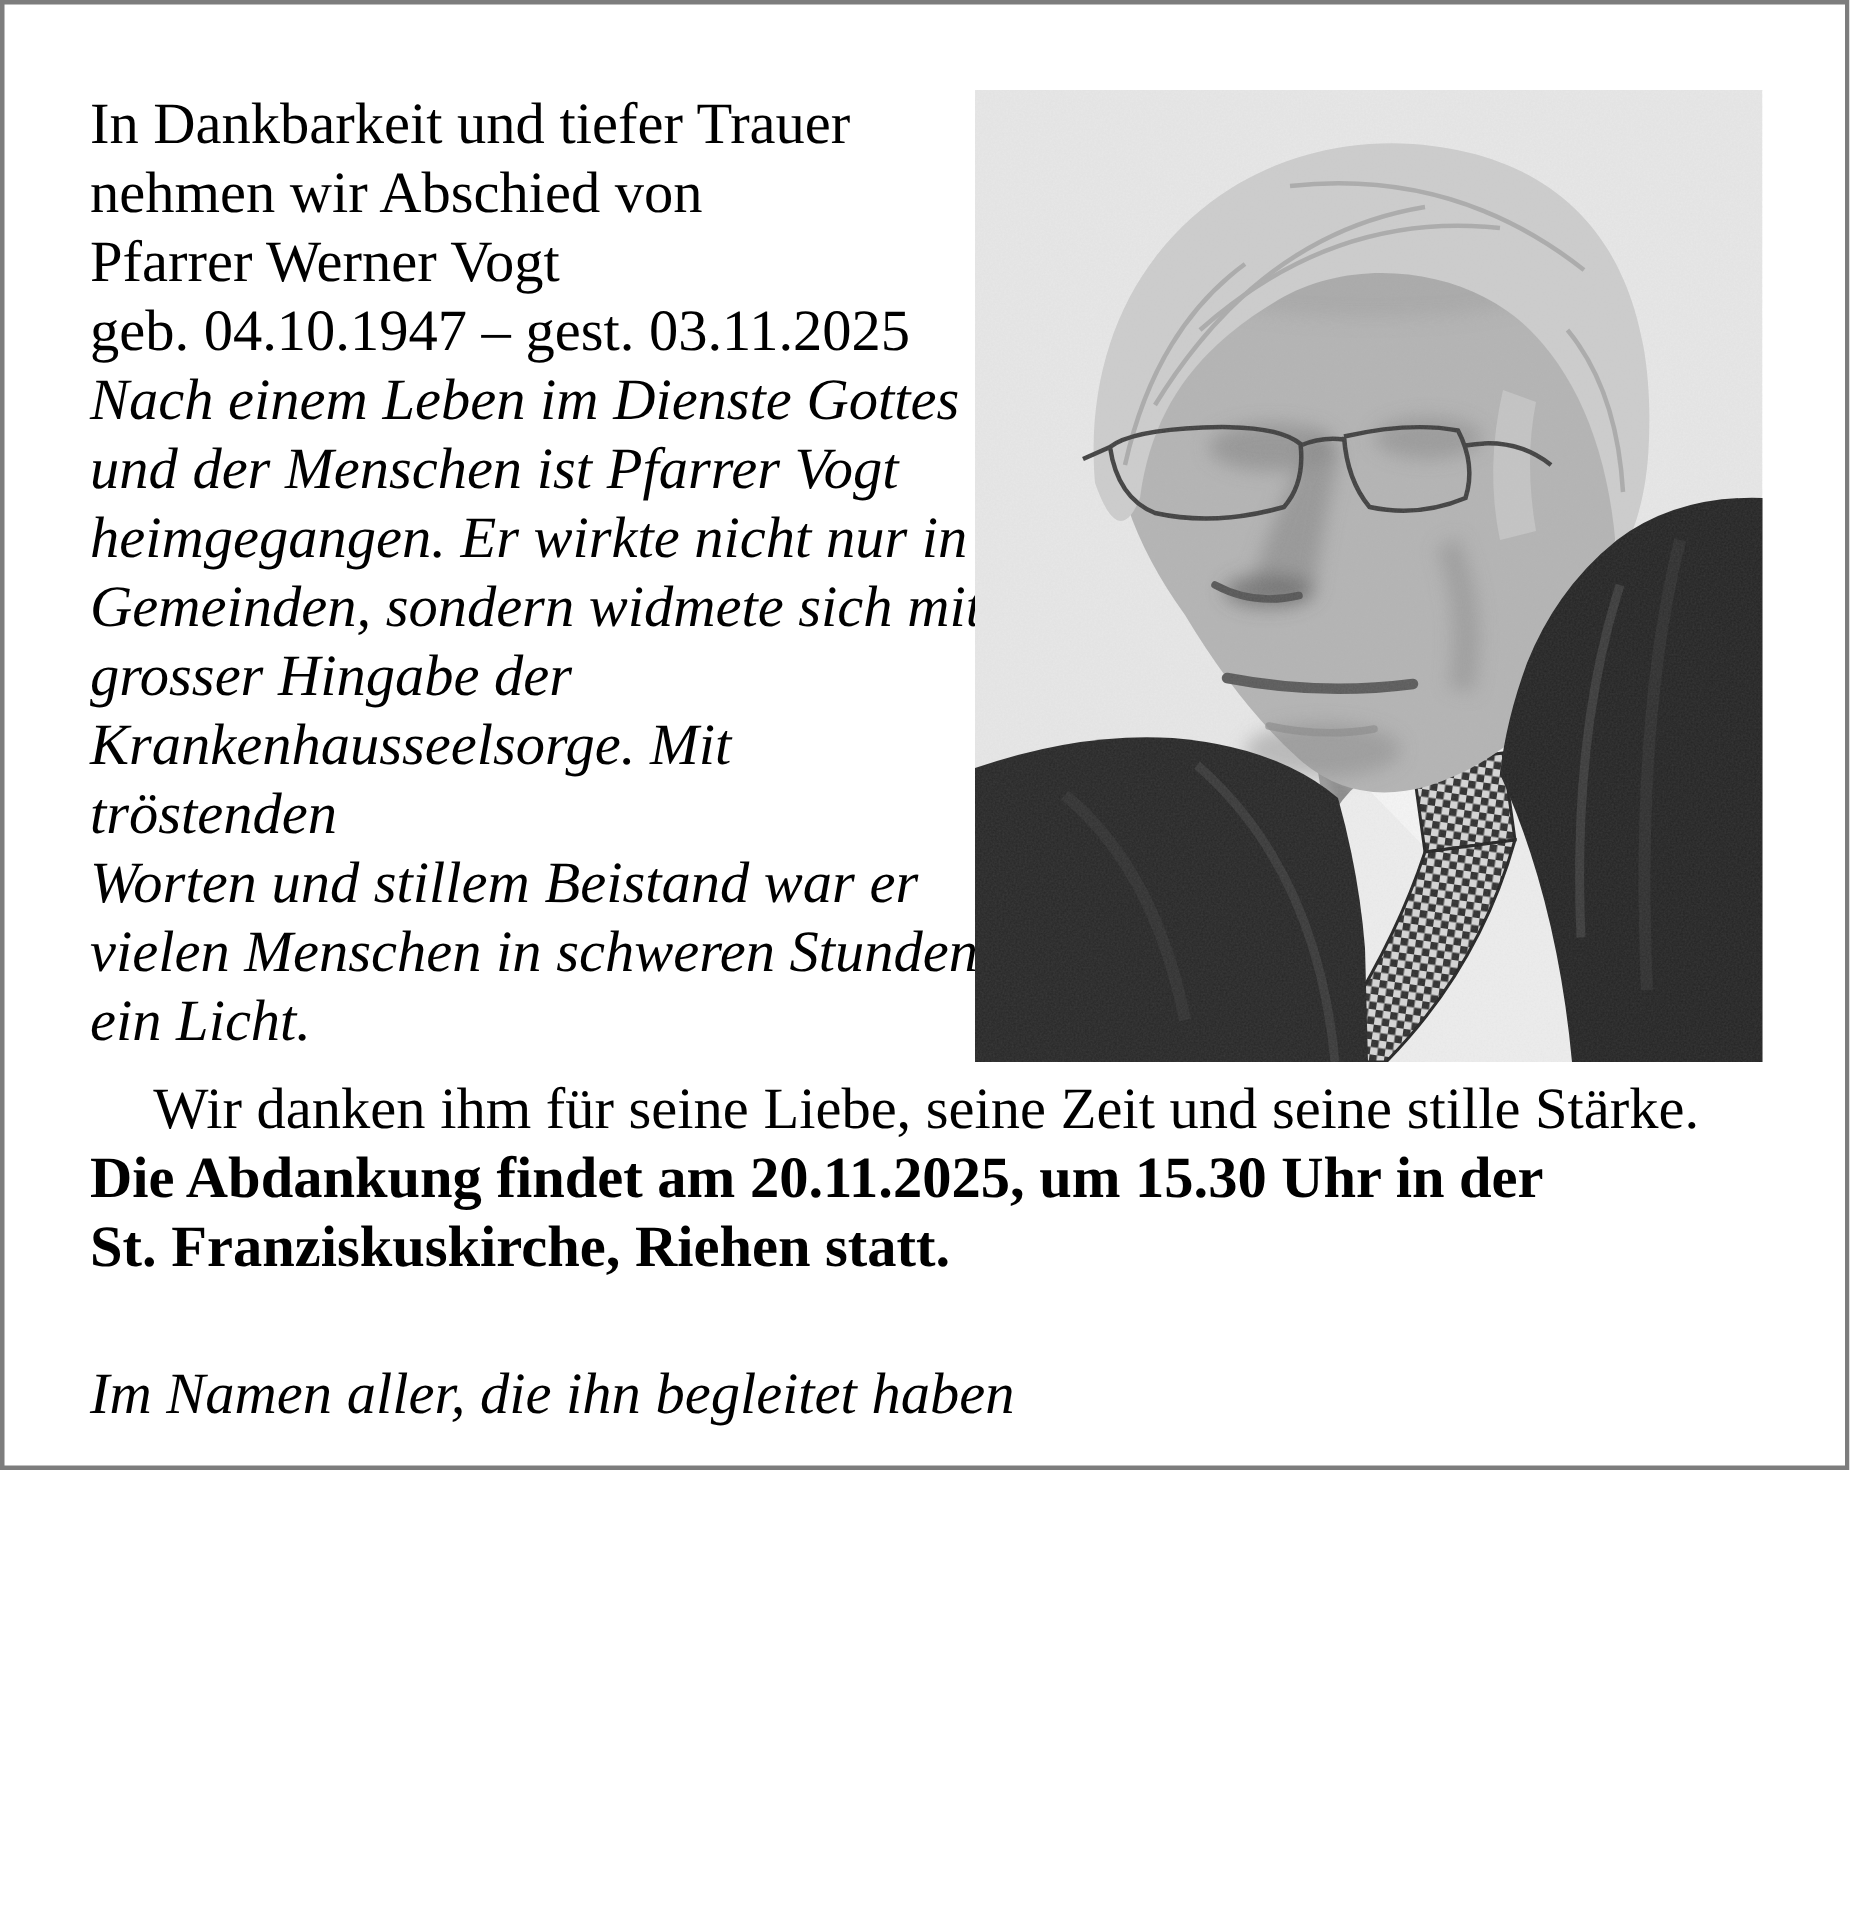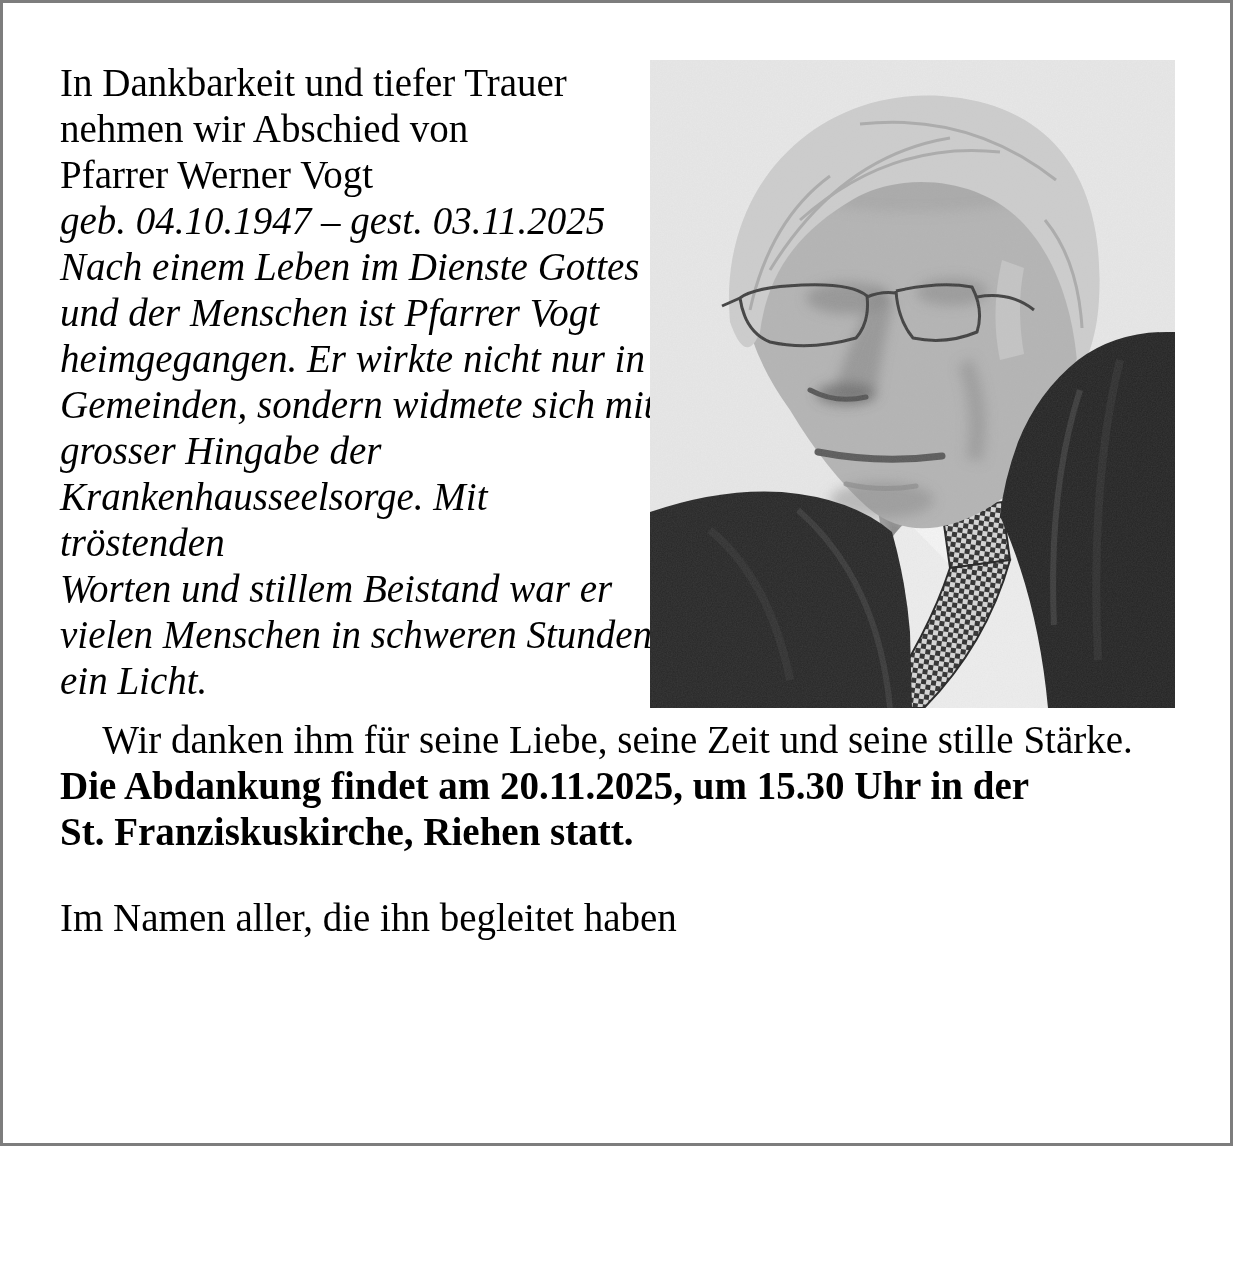--- a/index.html
+++ b/index.html
@@ -1,43 +1,43 @@
 <!DOCTYPE html>
 <html lang="de"><head>
 <meta charset="utf-8">
 <style>
   html,body{margin:0;padding:0;background:#ffffff;}
   .page{
     position:relative;
-    width:1233px;height:1146px;
+    width:1233px;height:980px;
     box-sizing:border-box;
     background:#ffffff;
     border:3px solid #7d7d7d;
     overflow:hidden;
     font-family:"Liberation Serif", serif;
     color:#000000;
   }
   .content{position:absolute;left:57px;top:57px;right:55px;}
   .content p{margin:0;font-size:39px;line-height:46px;}
   .pre{white-space:pre-line;}
   .top{position:relative;min-height:657px;}
   .left-col{width:600px;}
   .name{font-weight:normal;margin-top:34px;}
-  .dates{font-style:italic;}
+  .dates{}
   .obituary{margin-top:27px;font-style:italic;}
   .photo{
     position:absolute;top:0;right:0;
     width:525px;height:648px;
     overflow:hidden;
   }
   .photo svg{display:block;width:100%;height:100%;}
   .thanks{margin-top:31px;text-align:center;}
   .burial{margin-top:32px;}
   .service{margin-top:28px;font-weight:bold;}
-  .mourners-block{margin-top:40px;}
+  .mourners-block{margin-top:52px;font-style:italic;}
 </style>
 </head>
 <body>
 
 <div class="page">
   <div class="content">
 
     <div class="top">
       <div class="left-col">
         <p class="pre">In Dankbarkeit und tiefer Trauer

